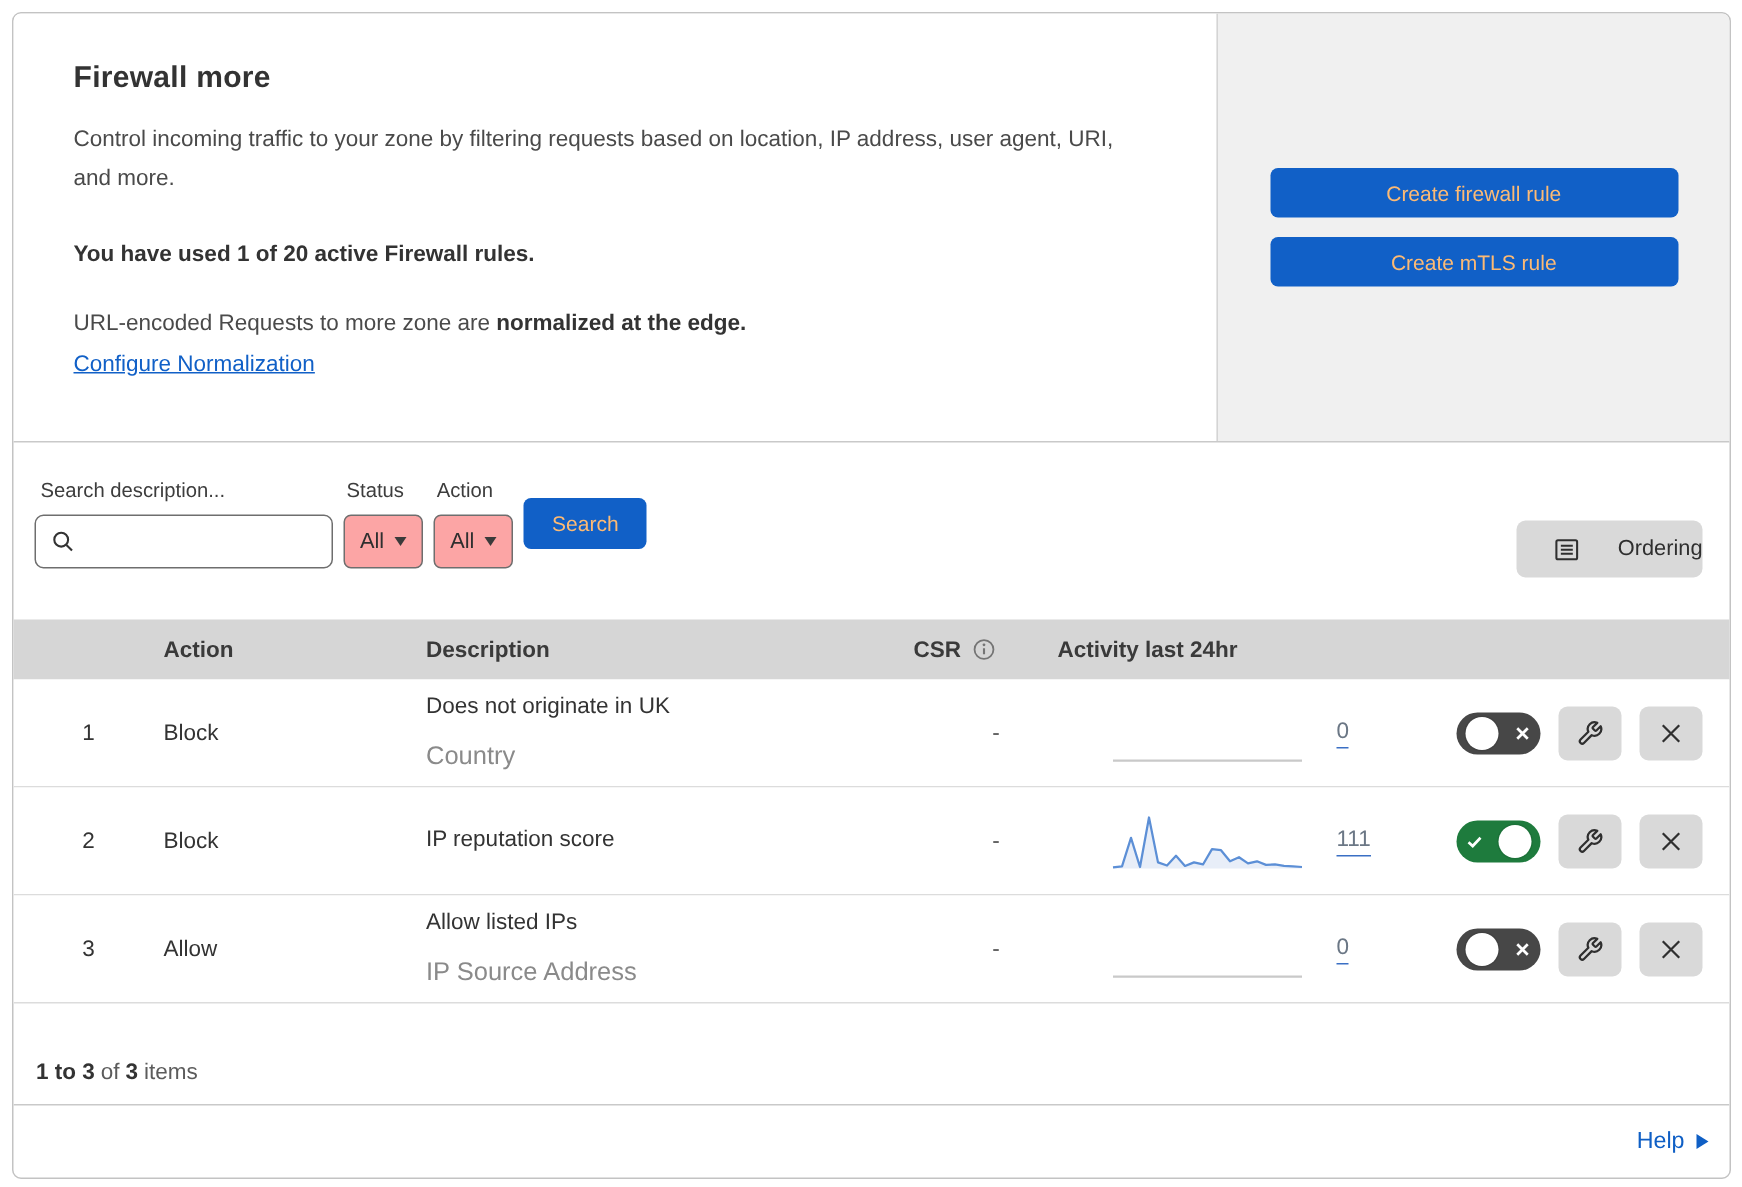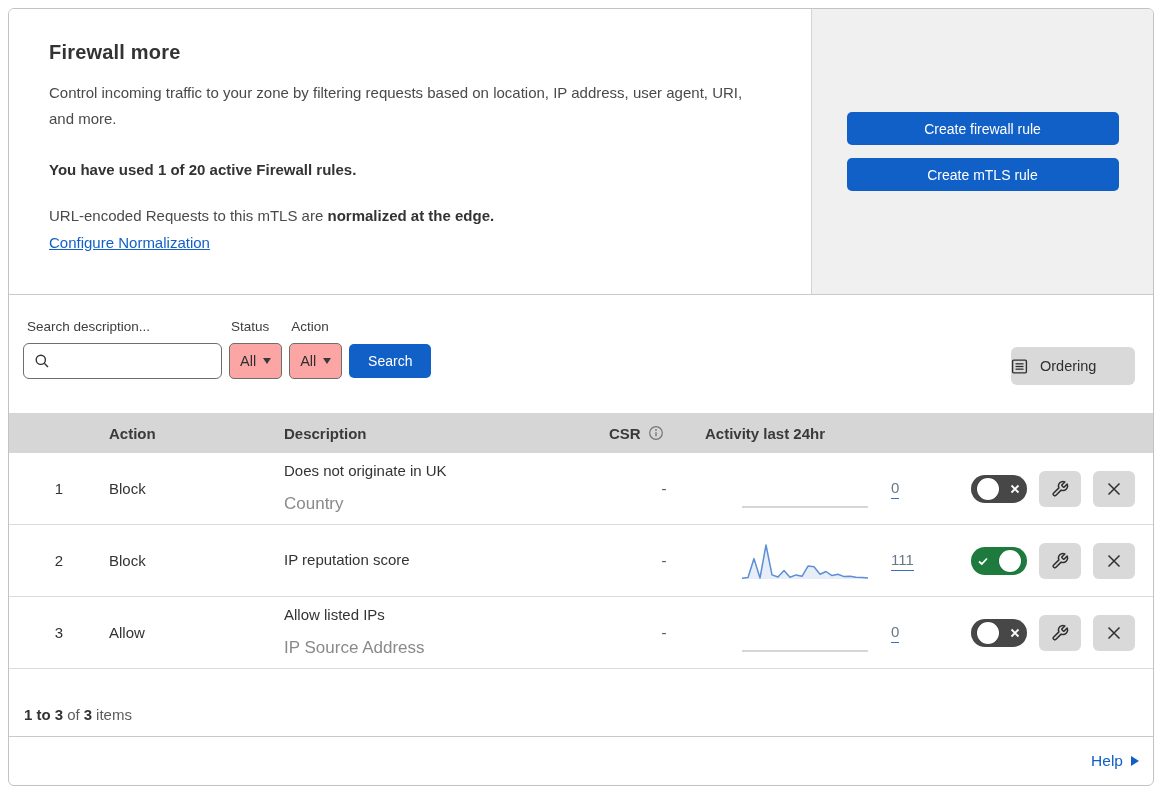--- a/index.html
+++ b/index.html
@@ -15,44 +15,44 @@
   .desc { font-size:15px; color:#4a4a4a; line-height:1.75; max-width:745px; }
   .usage { font-size:15px; font-weight:700; color:#333; margin-top:28px; }
   .norm { font-size:15px; color:#4a4a4a; margin-top:26px; line-height:1.6; }
   .norm b { color:#333; }
   .norm-link { display:inline-block; margin-top:6px; font-size:15px; color:#1160c7; text-decoration:underline; cursor:pointer; }
   .top-right {
     width:342px; background:#f0f0f0; border-left:1px solid #d4d4d4;
     display:flex; flex-direction:column; align-items:center; justify-content:center; gap:13px;
   }
   .btn-primary {
-    width:272px; height:33px; background:#1160c7; color:#ffffff; border:none; border-radius:5px;
+    width:272px; height:33px; background:#1160c7; color:#fdba74; border:none; border-radius:5px;
     font-size:14px; font-family:inherit; cursor:pointer; display:flex; align-items:center; justify-content:center;
   }
   
   .filter-bar { position:relative; height:118px; padding:24px 18px 26px 14px; }
   .filter-left { display:flex; align-items:flex-end; gap:7px; }
   .fgroup { display:flex; flex-direction:column; }
   .flabel { font-size:13.5px; color:#3d3d3d; margin:0 0 9px 4px; }
   .search-box {
     width:199px; height:36px; border:1px solid #6e6e6e; border-radius:6px; background:#fff;
     display:flex; align-items:center; padding-left:10px; gap:8px;
   }
   .search-box input { border:none; outline:none; flex:1; font-size:14px; font-family:inherit; min-width:0; background:transparent; }
   .dropdown {
     height:36px; border:1px solid #6e6e6e; border-radius:5px; background:#fca5a5;
     display:flex; align-items:center; justify-content:center; gap:7px; font-size:14.5px; color:#2f2f2f;
     padding:0 10px; cursor:pointer;
   }
   .caret { width:0; height:0; border-left:4.5px solid transparent; border-right:4.5px solid transparent; border-top:6px solid #3a3a3a; }
-  .btn-search { width:82px; height:34px; margin-bottom:1px; }
+  .btn-search { width:82px; height:34px; margin-bottom:13px; }
   .btn-ordering {
     position:absolute; right:18px; bottom:28px; width:124px; height:38px;
     background:#d9d9d9; border:none; border-radius:6px; font-size:14.5px; color:#2f2f2f; font-family:inherit;
-    display:flex; align-items:center; justify-content:flex-start; gap:12px; cursor:pointer;margin-top:34px;
+    display:flex; align-items:center; justify-content:flex-end; gap:26px; cursor:pointer;margin-top:34px;
   }
   
   .grid-cols { display:grid; grid-template-columns:100px 175px 305px 100px 240px 1fr; align-items:center; }
   .table-header { height:40px; background:#d6d6d6; font-size:15px; font-weight:700; color:#3a3a3a; }
   .th-csr { display:flex; align-items:center; gap:7px; padding-left:20px; }
   .th-activity { padding-left:16px; }
   .row { height:72px; border-bottom:1px solid #dcdcdc; background:#fff; }
   .cell.num { text-align:center; font-size:15px; color:#333; }
   .cell.action { font-size:15px; color:#333; }
   .desc-title { font-size:15px; color:#333; }
@@ -93,21 +93,21 @@
 </head>
 <body>
 
 <div class="card">
 
   <div class="top-section">
     <div class="top-left">
       <h1 class="page-title">Firewall more</h1>
       <p class="desc">Control incoming traffic to your zone by filtering requests based on location, IP address, user agent, URI, and more.</p>
       <p class="usage">You have used 1 of 20 active Firewall rules.</p>
-      <p class="norm"><span>URL-encoded Requests to this mTLS are </span><b>normalized at the edge.</b></p>
+      <p class="norm"><span>URL-encoded Requests to more zone are </span><b>normalized at the edge.</b></p>
       <a class="norm-link">Configure Normalization</a>
     </div>
     <div class="top-right">
       <button class="btn-primary">Create firewall rule</button>
       <button class="btn-primary">Create mTLS rule</button>
     </div>
   </div>
 
   <div class="filter-bar">
     <div class="filter-left">

